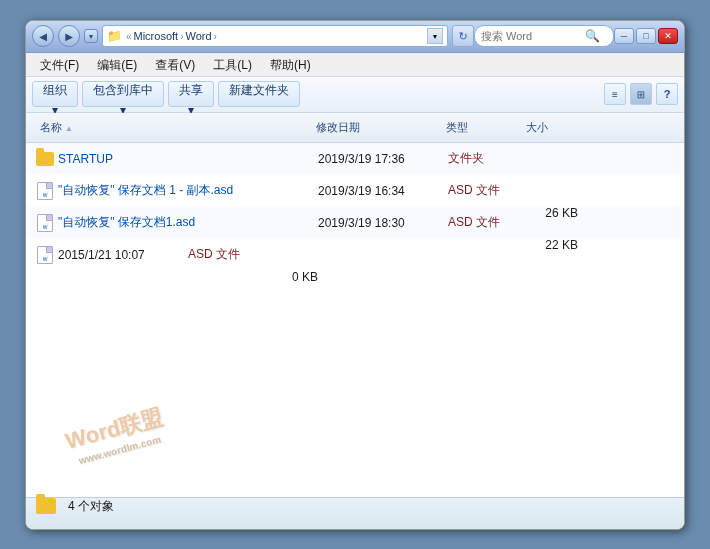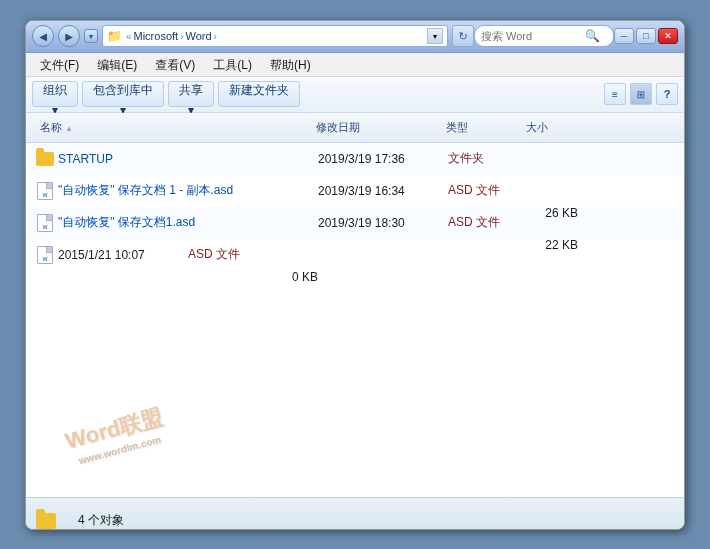--- a/index.html
+++ b/index.html
@@ -290,23 +290,23 @@
       display: block;
       text-align: center;
     }
 
     
     .status-bar {
       height: 32px;
       background: linear-gradient(to bottom, #e8f0f8, #d8e8f0);
       border-top: 1px solid #c0d0e0;
       display: flex;
-      align-items: flex-end;
+      align-items: flex-start;
       padding: 0 10px;
-      gap: 22px;
+      gap: 12px;
     }
     .status-folder-icon {
       width: 20px; height: 16px;
       background: #f0c030;
       border-radius: 0 2px 2px 2px;
       position: relative;
     }
     .status-folder-icon::before {
       content: '';
       position: absolute;

